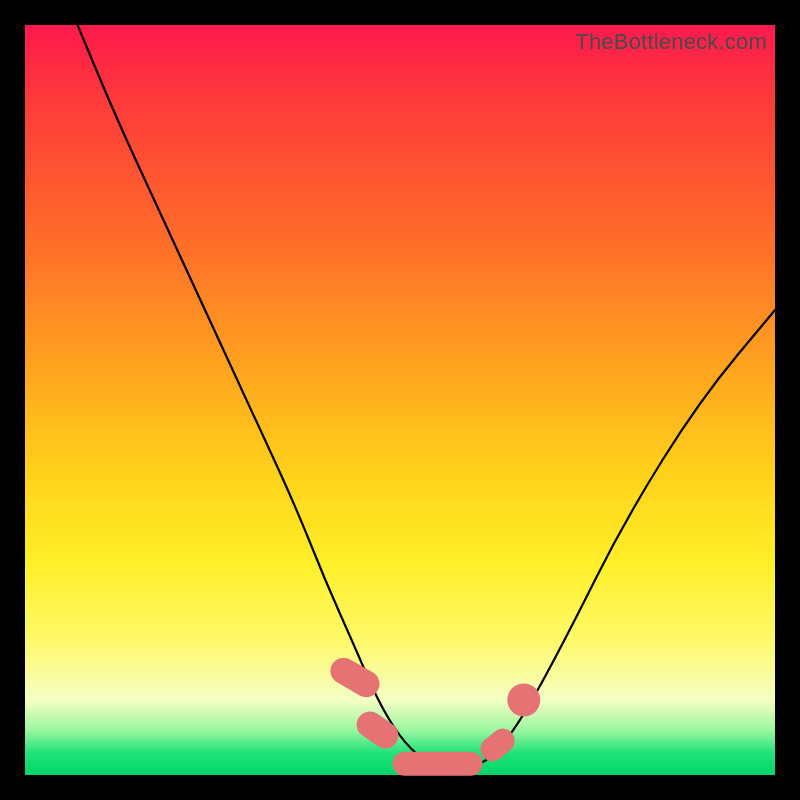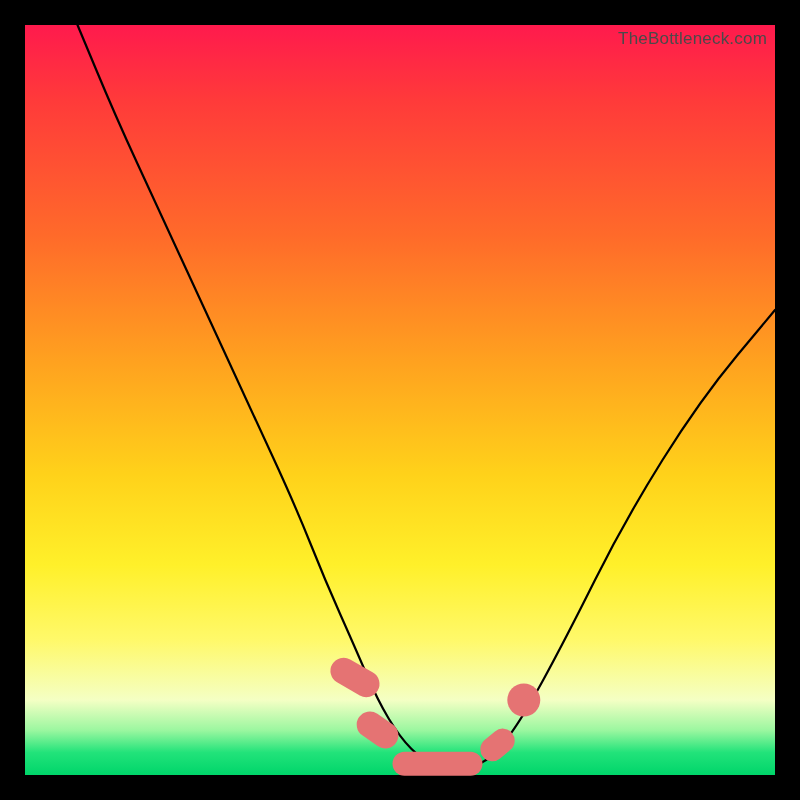--- a/index.html
+++ b/index.html
@@ -37,21 +37,21 @@
       #9cf7a0 94%,
       #22e37a 97%,
       #00d56a 100%
     );
   }
   .watermark {
     position: absolute;
     top: 4px;
     right: 8px;
     color: #4a4a4a;
-    font-size: 17px;
+    font-size: 22px;
     font-weight: 500;
     letter-spacing: 0.2px;
     user-select: none;
   }
   svg.curve-layer {
     position: absolute;
     left: 0;
     top: 0;
     width: 750px;
     height: 750px;

